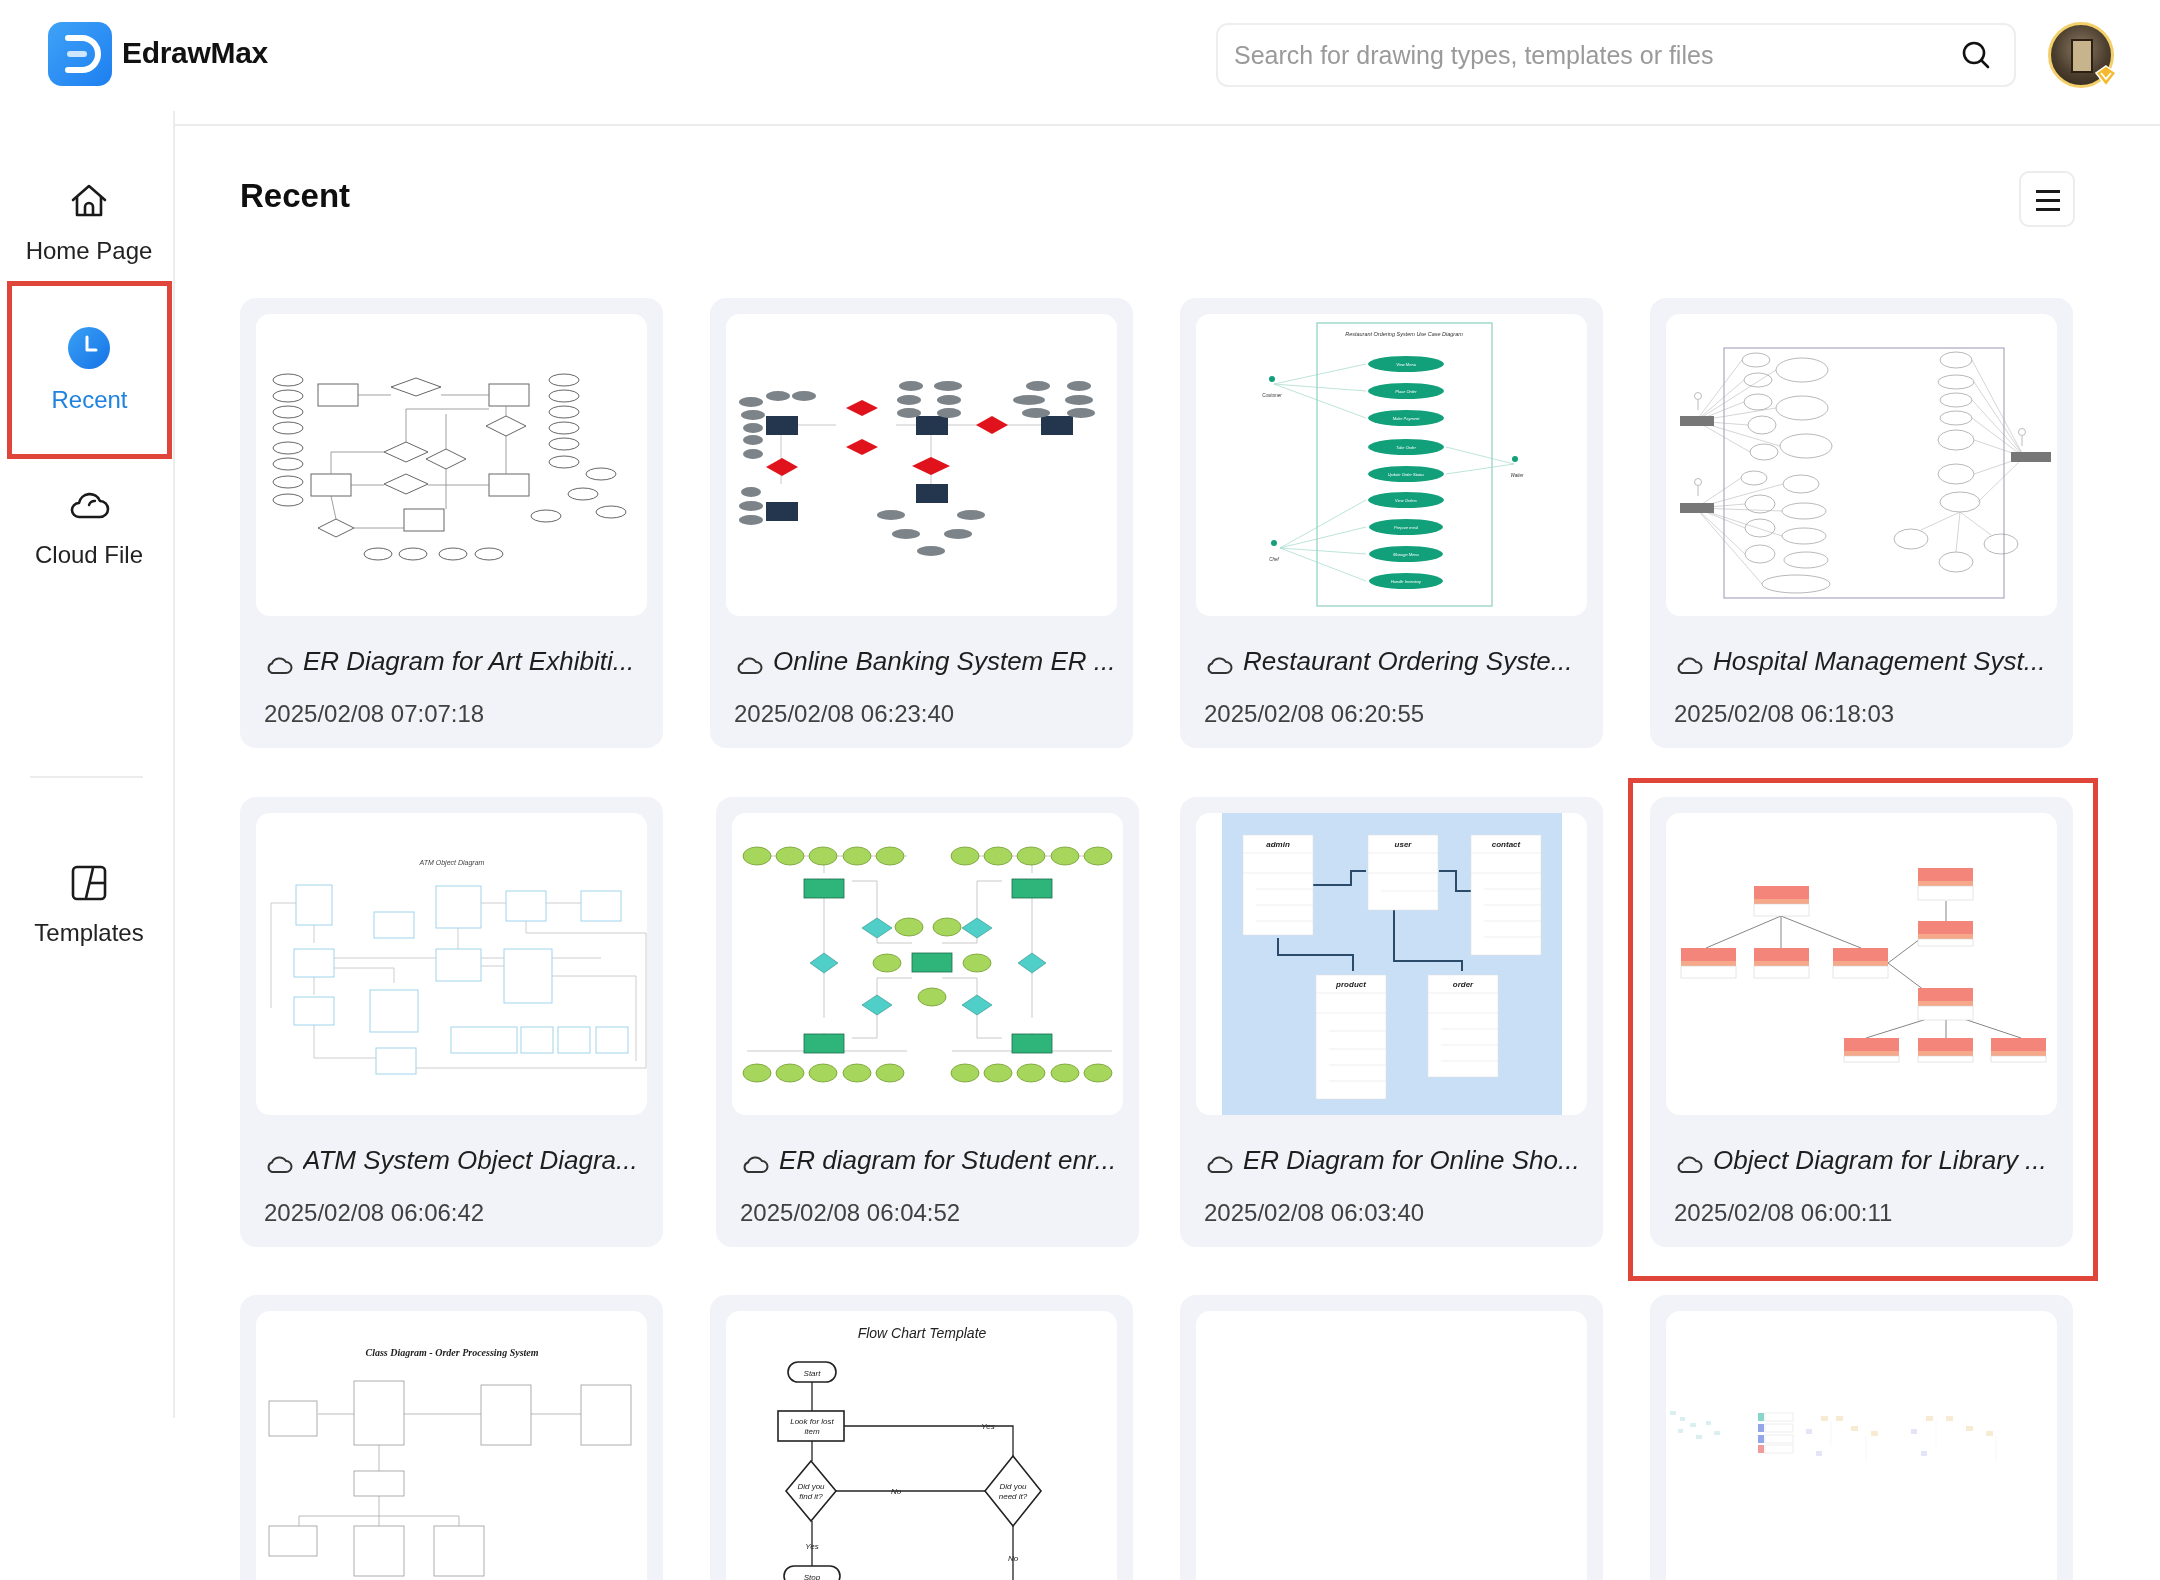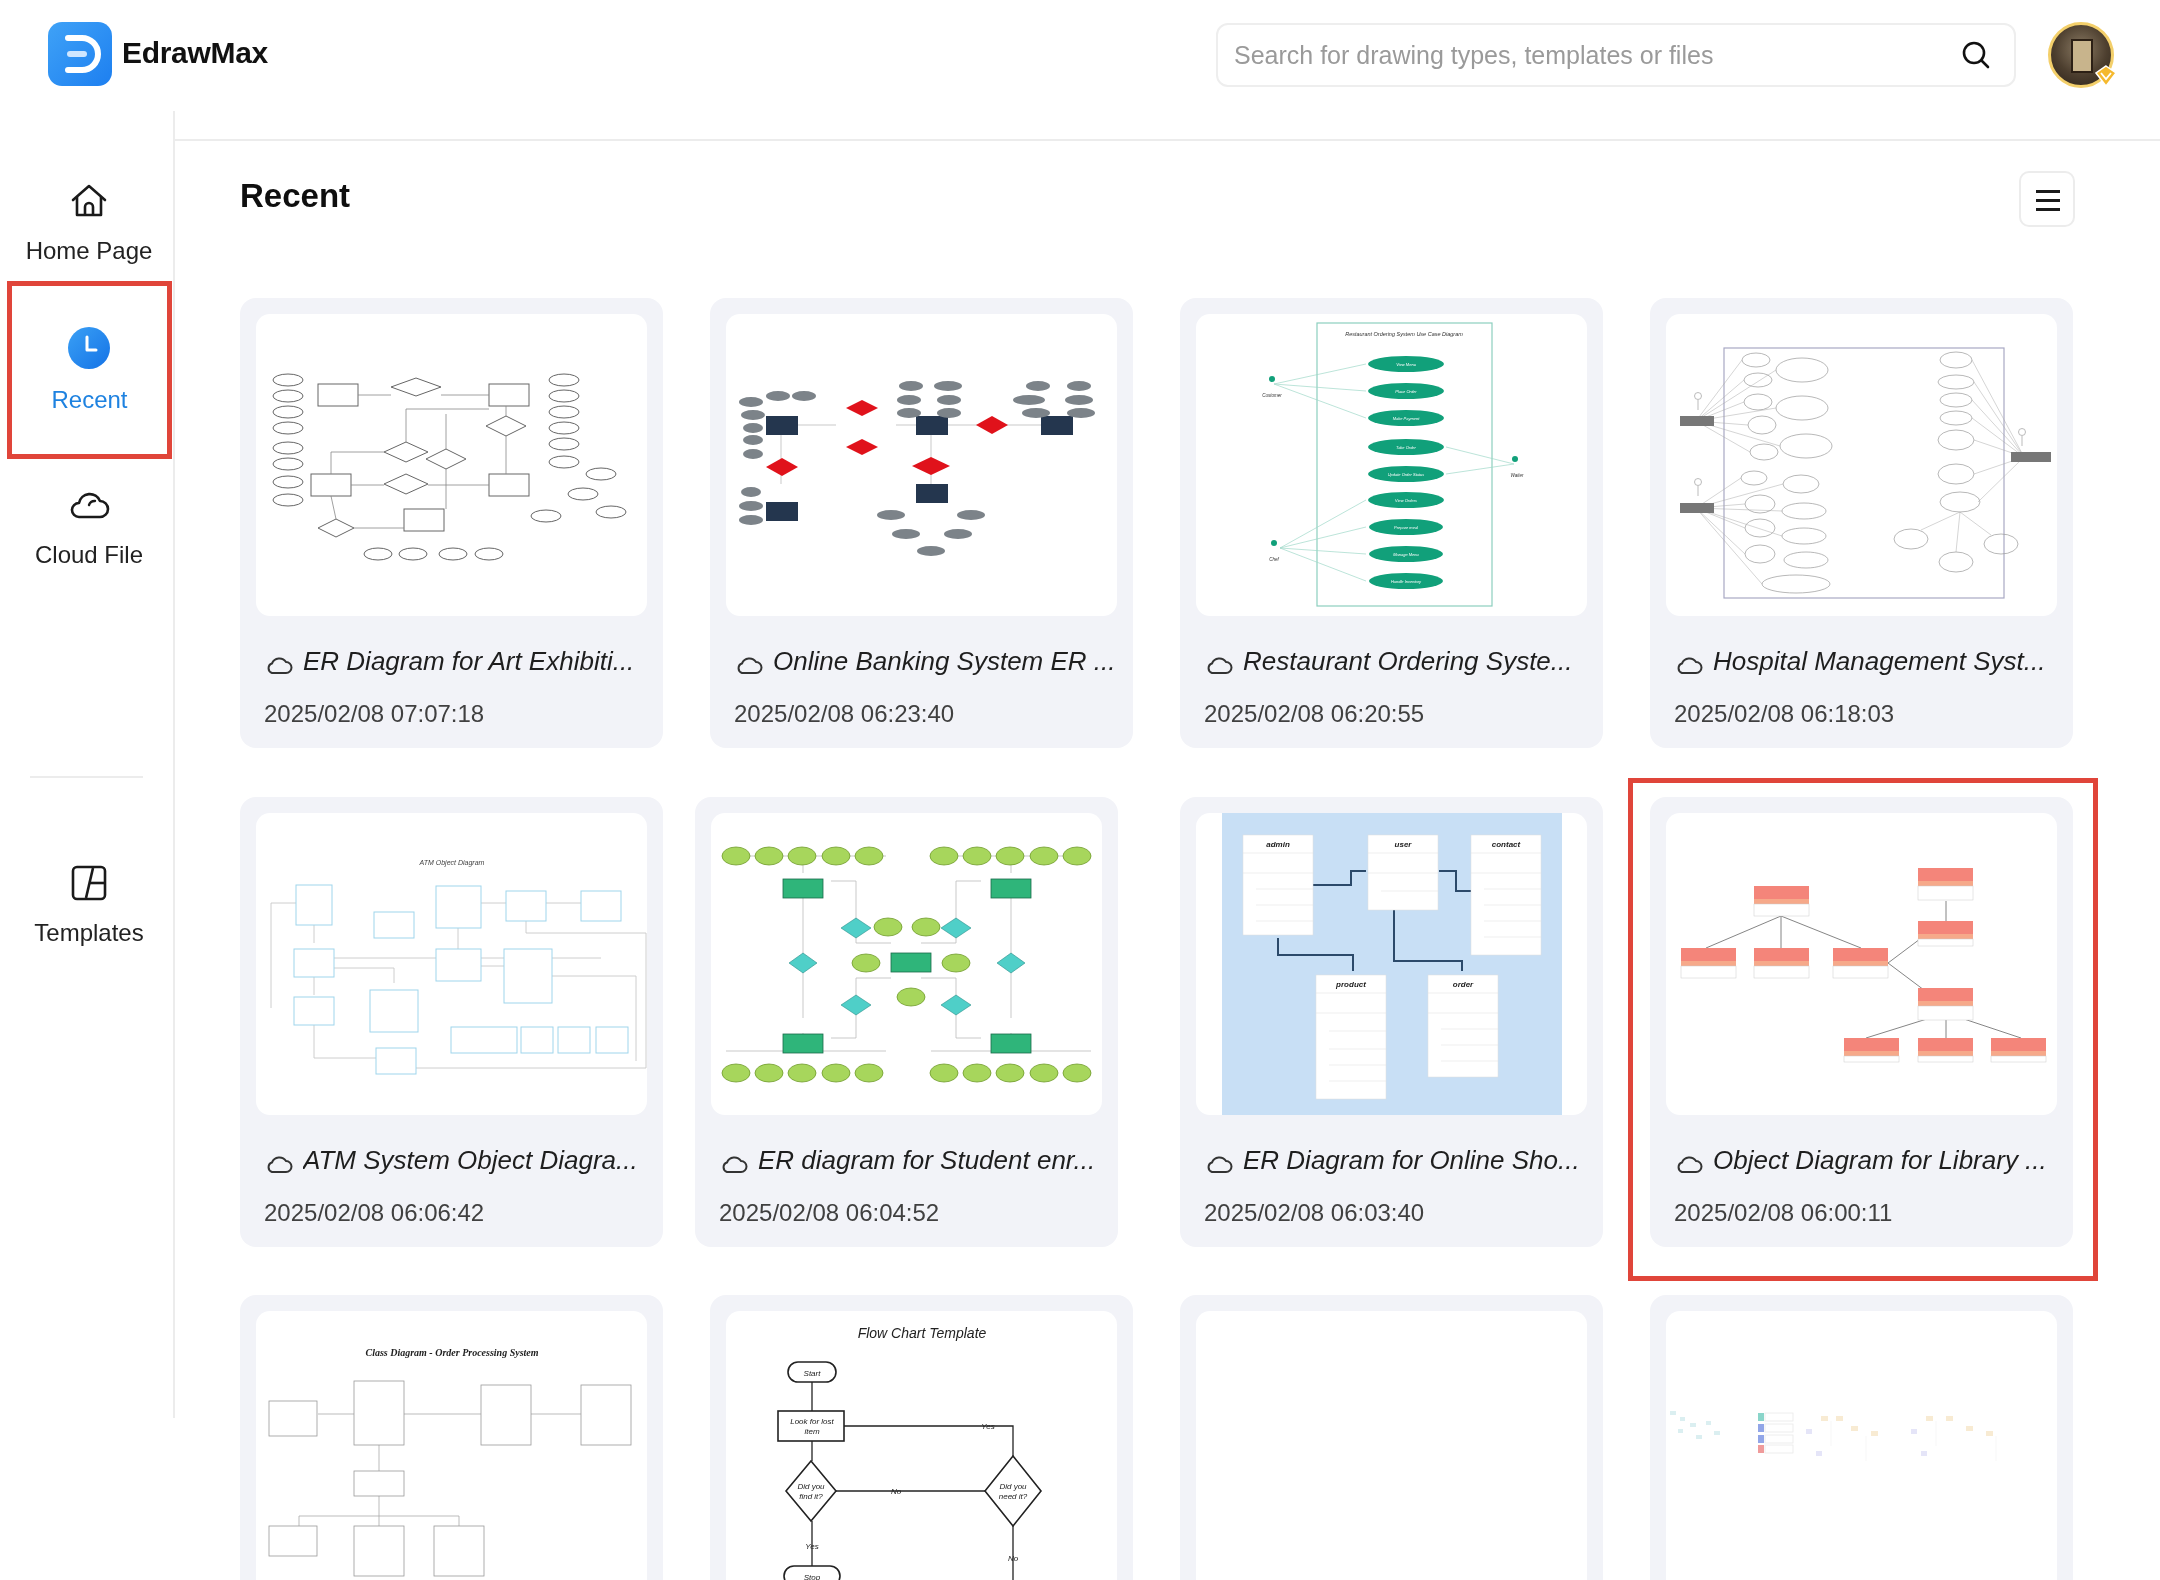--- a/index.html
+++ b/index.html
@@ -1,17 +1,17 @@
 <!DOCTYPE html>
 <html><head>
 <meta charset="utf-8">
 <style>
   * { box-sizing: border-box; margin: 0; padding: 0; }
   html, body { width: 2160px; height: 1580px; overflow: hidden; background: #ffffff; font-family: "Liberation Sans", "DejaVu Sans", sans-serif; color: #1f1f1f; }
-  .header { position: absolute; left: 0; top: 0; width: 2160px; height: 141px; border-bottom: 2px solid #ececec; background: #fff; }
+  .header { position: absolute; left: 0; top: 0; width: 2160px; height: 126px; border-bottom: 2px solid #ececec; background: #fff; }
   .logo { position: absolute; left: 48px; top: 22px; width: 64px; height: 64px; border-radius: 14px; background: linear-gradient(135deg, #3fa2f7 0%, #1d7ff0 100%); }
   .logo svg { position: absolute; left: 0; top: 0; }
   .brand { position: absolute; left: 122px; top: 36px; font-size: 30px; font-weight: 700; color: #111; letter-spacing: -0.3px; }
   .search { position: absolute; left: 1216px; top: 23px; width: 800px; height: 64px; border: 2px solid #eeeeee; border-radius: 12px; background: #fff; }
   .search input { position: absolute; left: 16px; top: 0; width: 700px; height: 60px; border: none; outline: none; font-size: 25px; color: #333; font-family: "Liberation Sans", sans-serif; background: transparent; }
   .search input::placeholder { color: #9a9a9a; }
   .search .sicon { position: absolute; right: 22px; top: 14px; width: 32px; height: 32px; }
   .avatar { position: absolute; left: 2048px; top: 22px; width: 66px; height: 66px; border-radius: 50%; border: 3px solid #f3cf6a; background: radial-gradient(circle at 50% 40%, #8a7a63 0%, #4d3f2f 55%, #2a2118 100%); overflow: visible; }
   .avatar .door { position: absolute; left: 20px; top: 14px; width: 22px; height: 34px; background: #c8b48c; border: 2px solid #2c2015; }
   .avatar .badge { position: absolute; right: -6px; bottom: -2px; width: 22px; height: 22px; }
@@ -438,21 +438,21 @@
     </div>
     <div class="title-row">
       <svg class="cloud" viewBox="0 0 30 24">
           <path d="M8 21 H22 A5.5 5.5 0 0 0 22 10 A8 8 0 0 0 8 11.5 A5 5 0 0 0 8 21 Z" fill="none" stroke="#333" stroke-width="2"></path>
         </svg>
       <div class="title">ATM System Object Diagra...</div>
     </div>
     <div class="time">2025/02/08 06:06:42</div>
   </div>
 
-  <div class="card" style="left:518px; top:686px;">
+  <div class="card" style="left:539px; top:686px;">
     <div class="thumb">
       <svg width="391" height="302" viewBox="0 0 391 302">
         <g stroke="#bbb" stroke-width="0.8" fill="none">
           <line x1="15" y1="43" x2="175" y2="43"></line>
             <line x1="220" y1="43" x2="380" y2="43"></line>
             <line x1="15" y1="238" x2="175" y2="238"></line>
             <line x1="220" y1="238" x2="380" y2="238"></line>
           <line x1="92" y1="43" x2="92" y2="60"></line>
             <line x1="300" y1="43" x2="300" y2="60"></line>
             <line x1="92" y1="220" x2="92" y2="238"></line>

